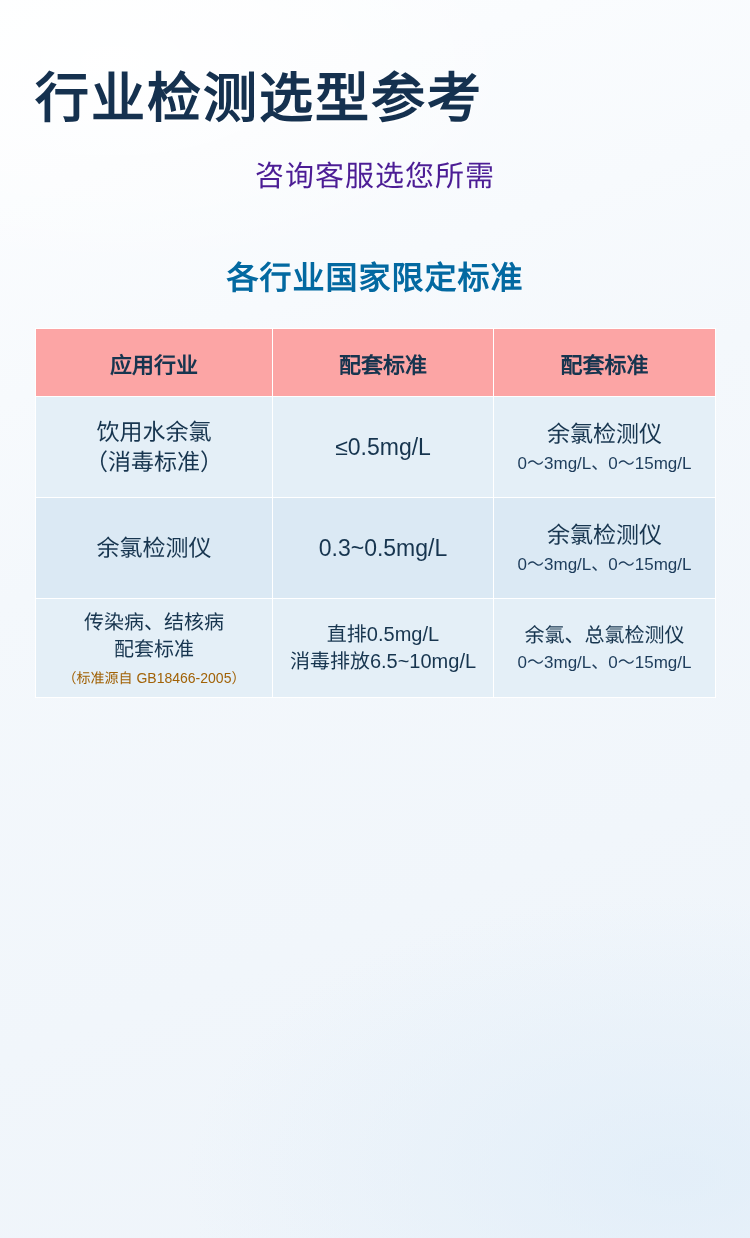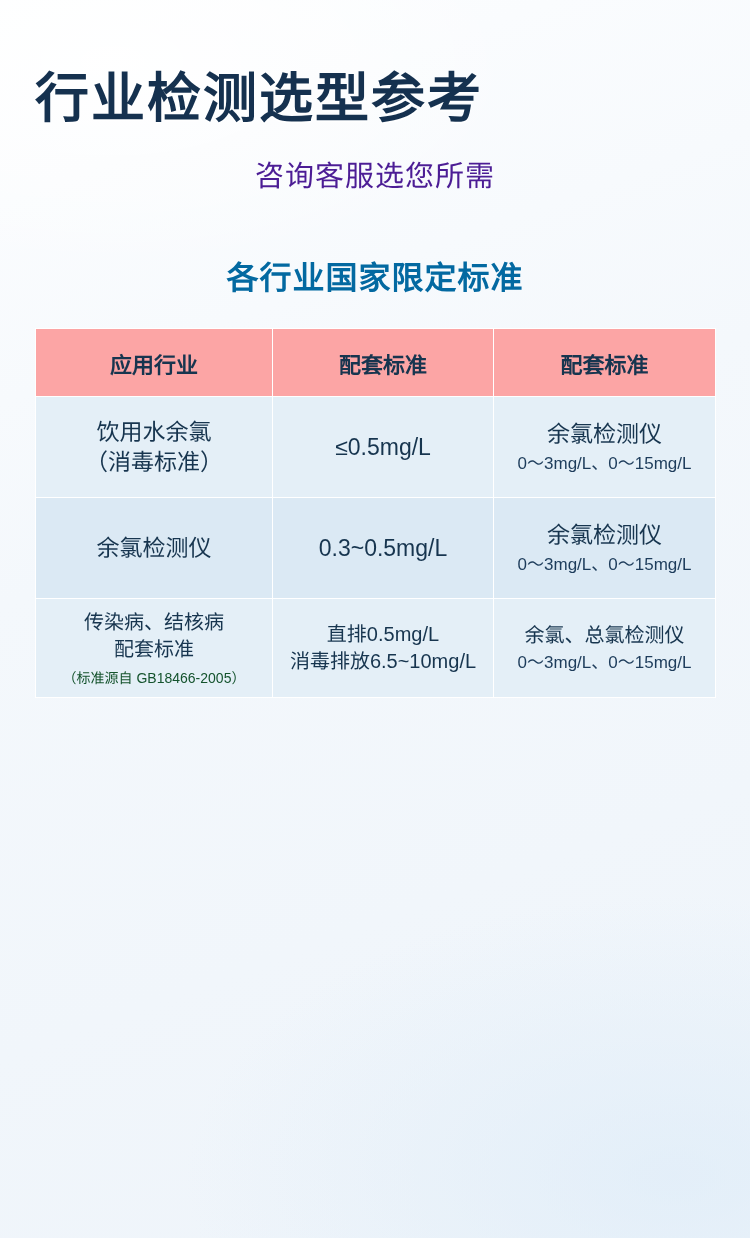--- a/index.html
+++ b/index.html
@@ -90,21 +90,21 @@
     font-size: 20px;
   }
   .cell-sub {
     font-size: 17px;
     line-height: 1.34;
     margin-top: 3px;
     color: #1d3c5b;
   }
   .cell-note {
     font-size: 14px;
-    color: #14532d;
+    color: #a16207;
     margin-top: 4px;
   }
   .tall td { height: 101px; }
   .short td { height: 94px; }
 </style>
 </head>
 <body>
 
 <div class="bg-wash"></div>
 

